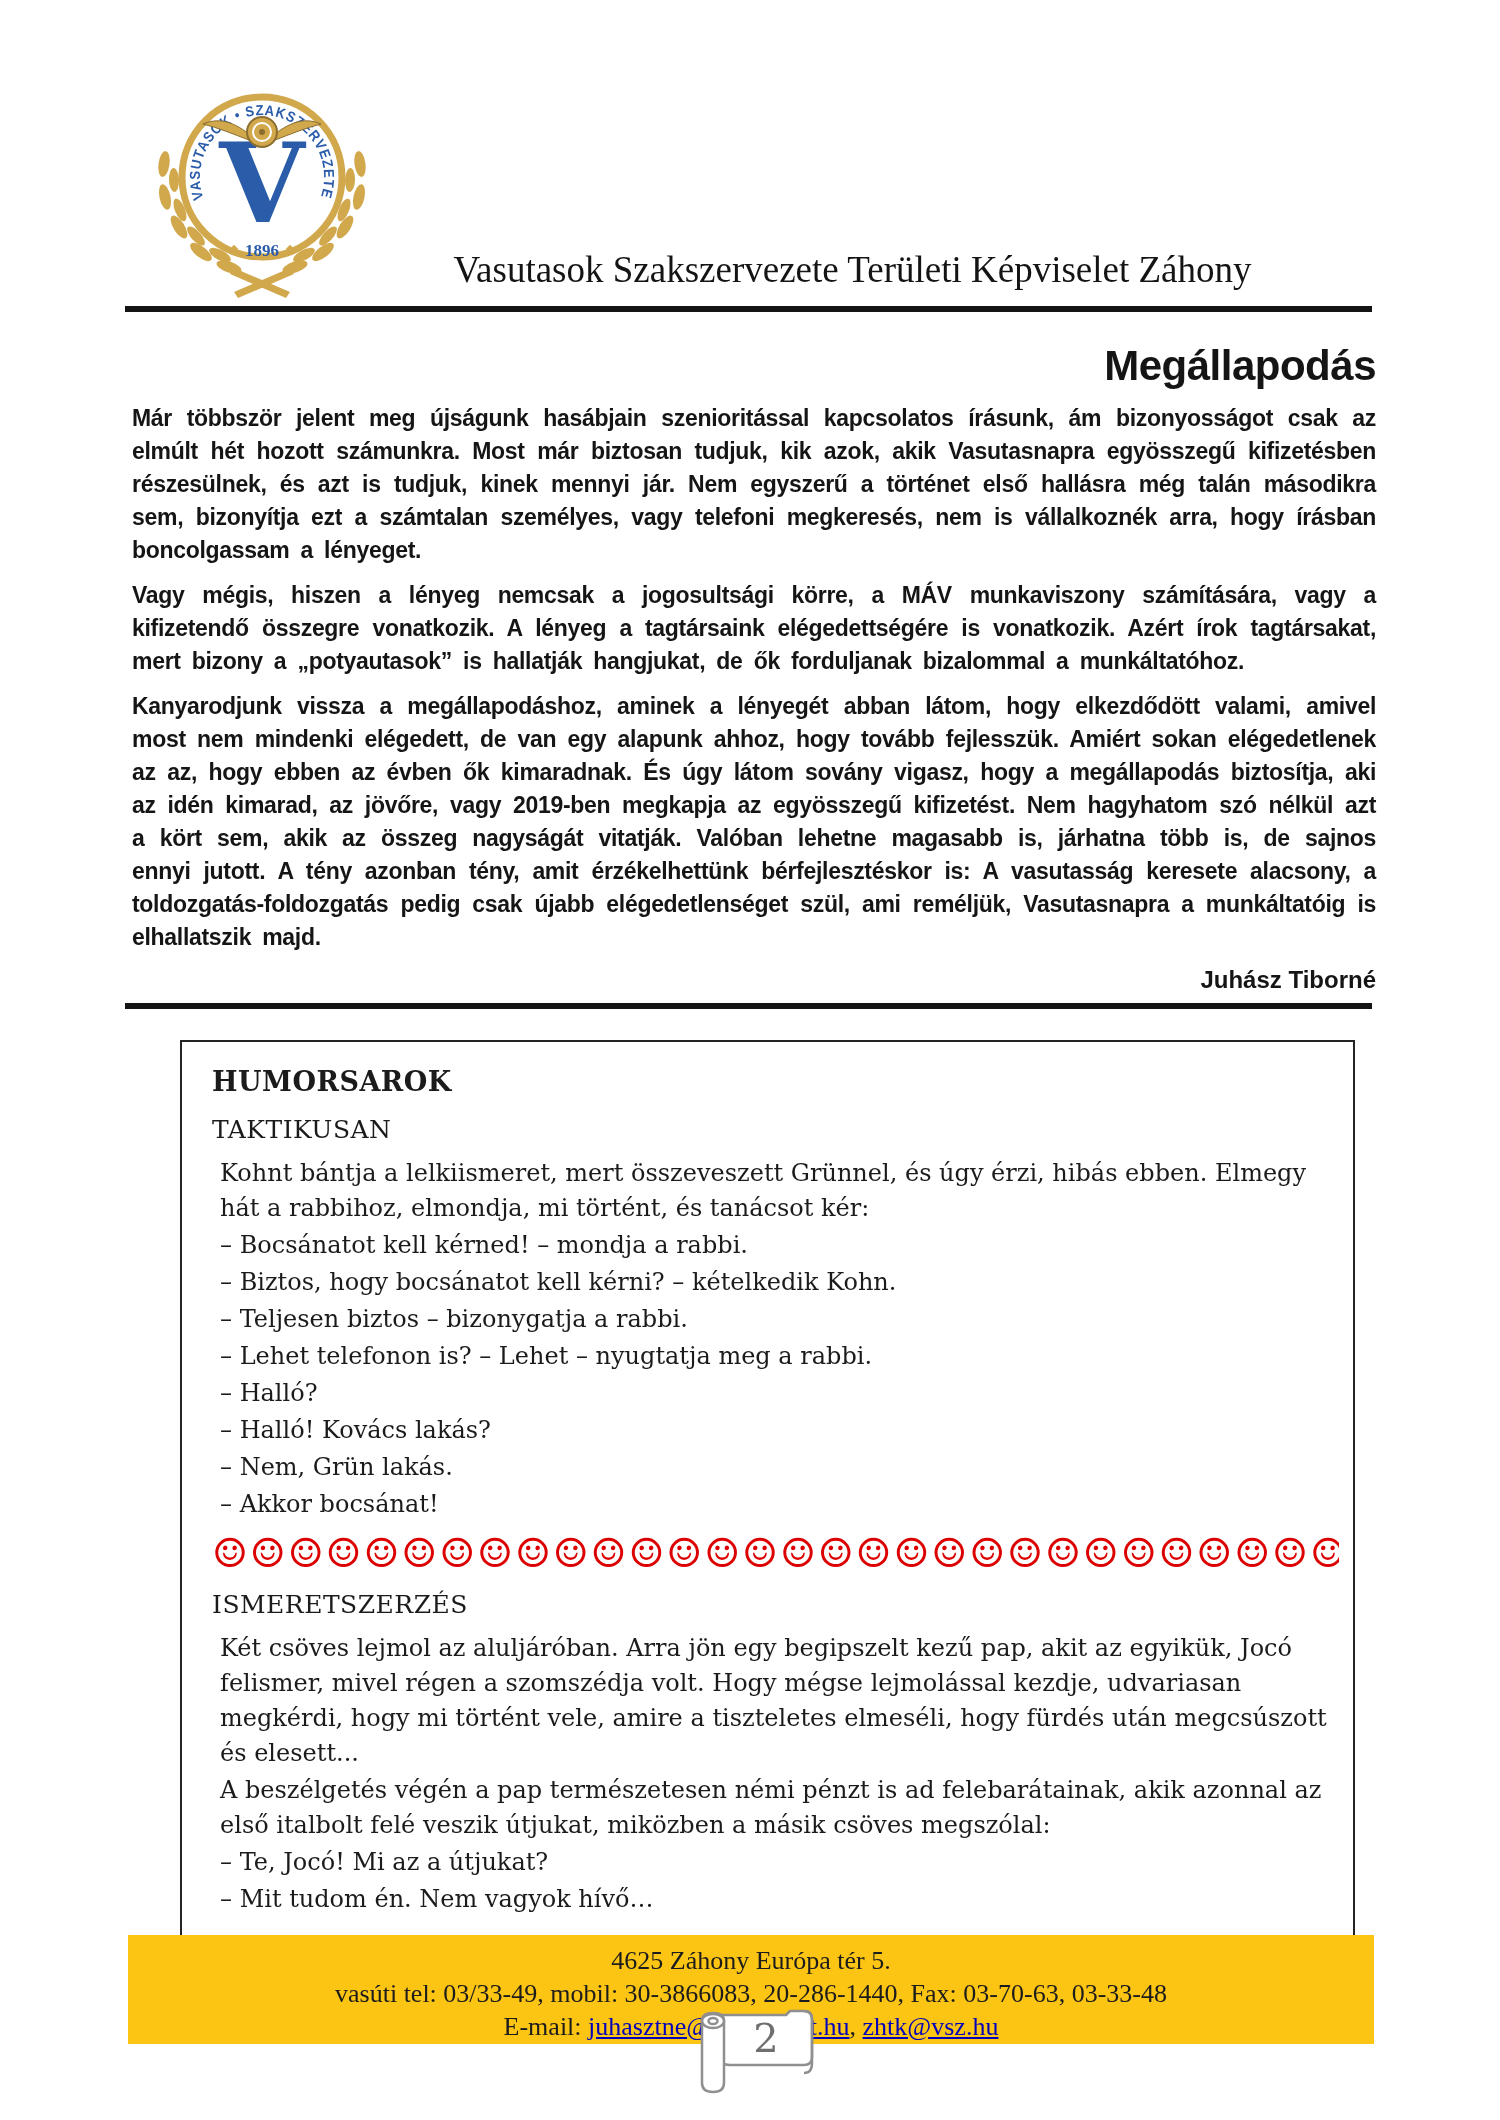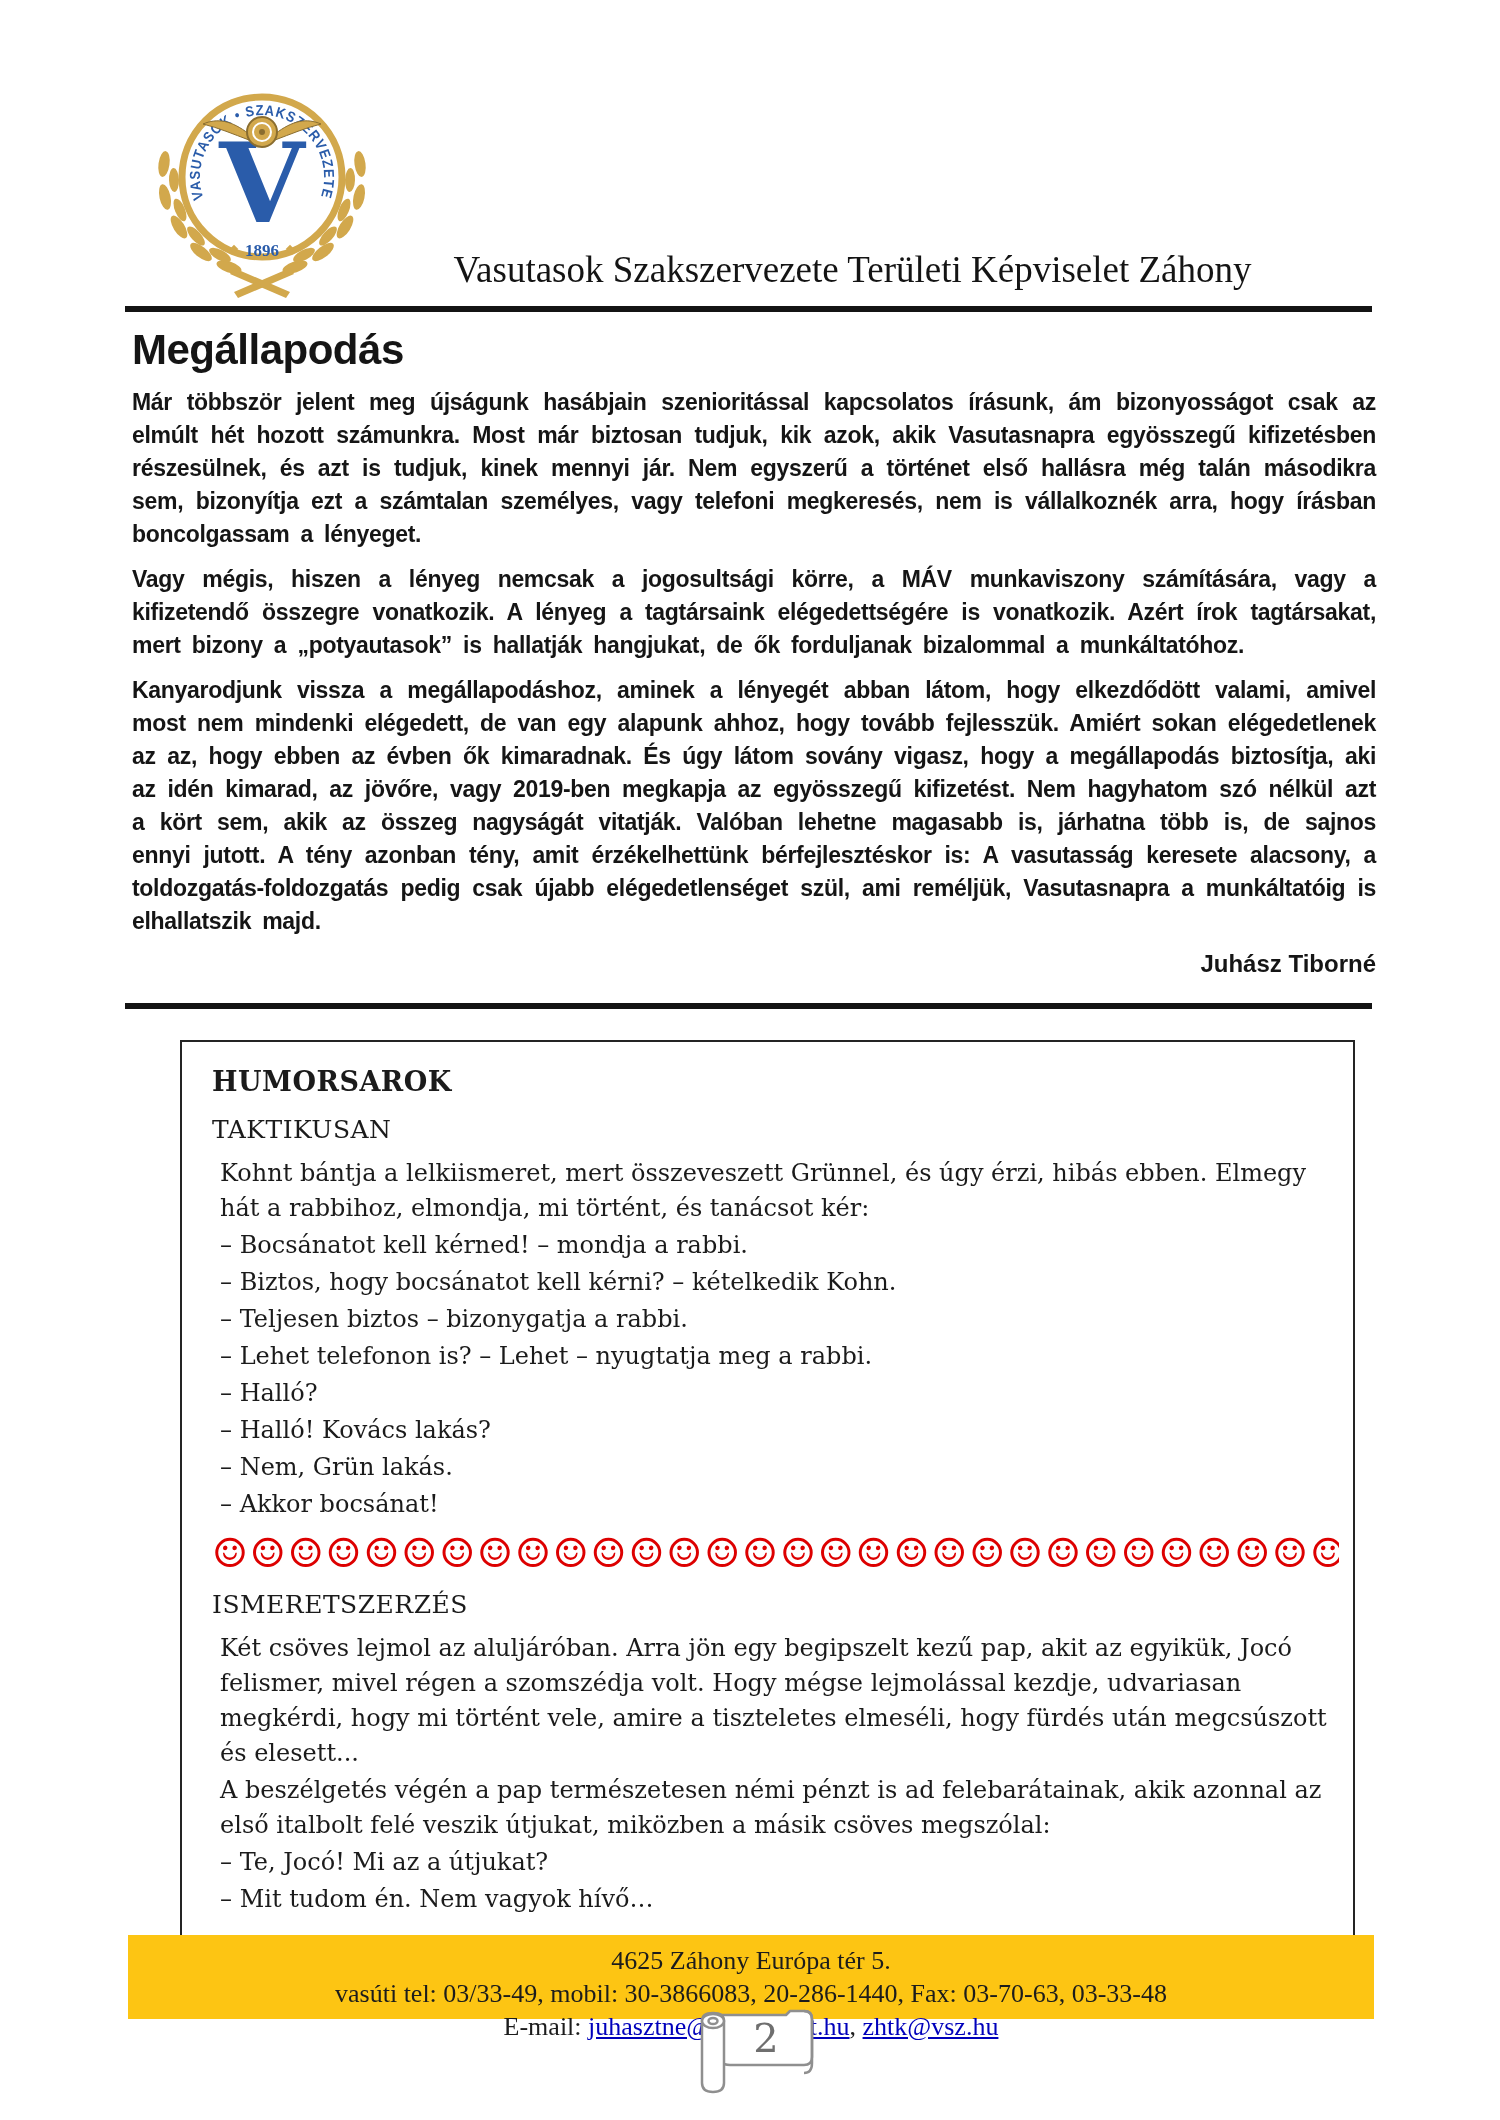--- a/index.html
+++ b/index.html
@@ -9,38 +9,38 @@
   
   .logo{position:absolute;left:133px;top:70px;width:258px;height:244px;}
   .org-title{position:absolute;left:330px;top:248px;width:1045px;text-align:center;
              font-family:"Liberation Serif",serif;font-size:37px;color:#141414;white-space:nowrap;}
   .rule{position:absolute;left:125px;width:1247px;height:6px;background:#141414;}
   .rule-top{top:306px;}
   .rule-mid{top:1003px;}
 
   
   .article{position:absolute;left:132px;top:326px;width:1244px;}
-  .art-title{margin:0 0 12px 0;font-size:42px;font-weight:700;letter-spacing:-0.5px;}
+  .art-title{margin:16px 0 12px 0;font-size:42px;font-weight:700;letter-spacing:-0.5px;text-align:right;}
   .art-p{margin:0 0 12px 0;font-size:23px;line-height:33px;font-weight:700;
          text-align:justify;letter-spacing:-0.3px;word-spacing:5px;}
   .art-sign{text-align:right;font-size:24px;font-weight:700;}
 
   
   .humor-box{position:absolute;left:180px;top:1040px;width:1175px;box-sizing:border-box;
              border:2px solid #242424;padding:24px 14px 18px 30px;
              font-family:"DejaVu Serif","Liberation Serif",serif;font-size:24px;color:#1b1b1b;}
   .hb-title{font-weight:700;font-size:27px;margin:0 0 18px 0;letter-spacing:0.5px;}
   .hb-sub{font-size:25px;margin:14px 0 12px 0;letter-spacing:0.5px;}
   .hb-lines p{margin:0 0 2px 8px;line-height:35px;}
   .smiley-row{color:#dd0000;font-size:40px;line-height:46px;letter-spacing:2px;
               white-space:nowrap;overflow:hidden;margin:8px 0 6px 0;}
   .hb-sign{text-align:right;margin-top:14px;font-size:24px;}
 
   
-  .footer{position:absolute;left:128px;top:1935px;width:1246px;height:84px;background:#FDC513;
+  .footer{position:absolute;left:128px;top:1935px;width:1246px;height:109px;background:#FDC513;
           text-align:center;font-family:"Liberation Serif",serif;font-size:26px;color:#1c1c1c;
           padding-top:9px;box-sizing:border-box;line-height:33px;}
   .footer a{color:#0000bb;text-decoration:underline;}
   .page-scroll{position:absolute;left:678px;top:2003px;width:160px;height:100px;}
 </style>
 </head>
 <body>
 
 <div class="page">
 

